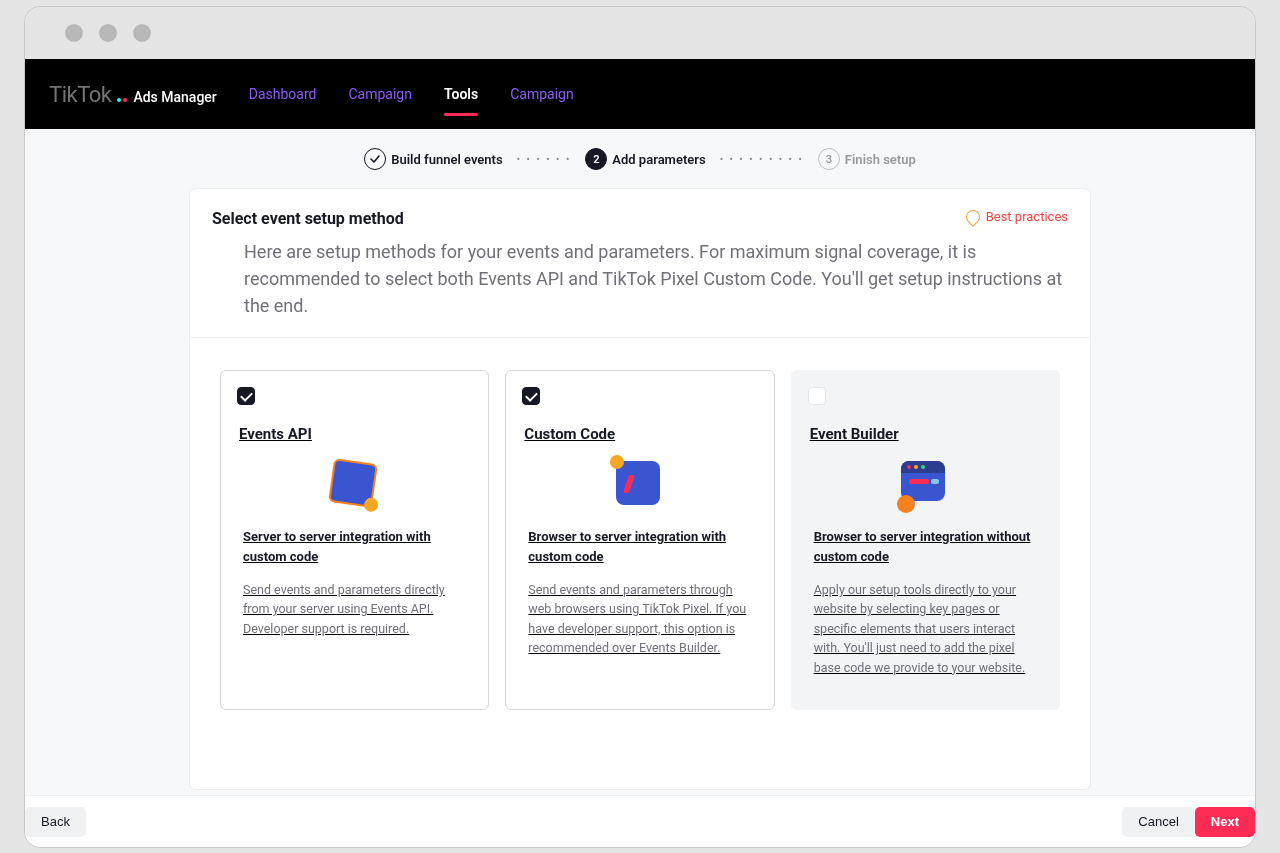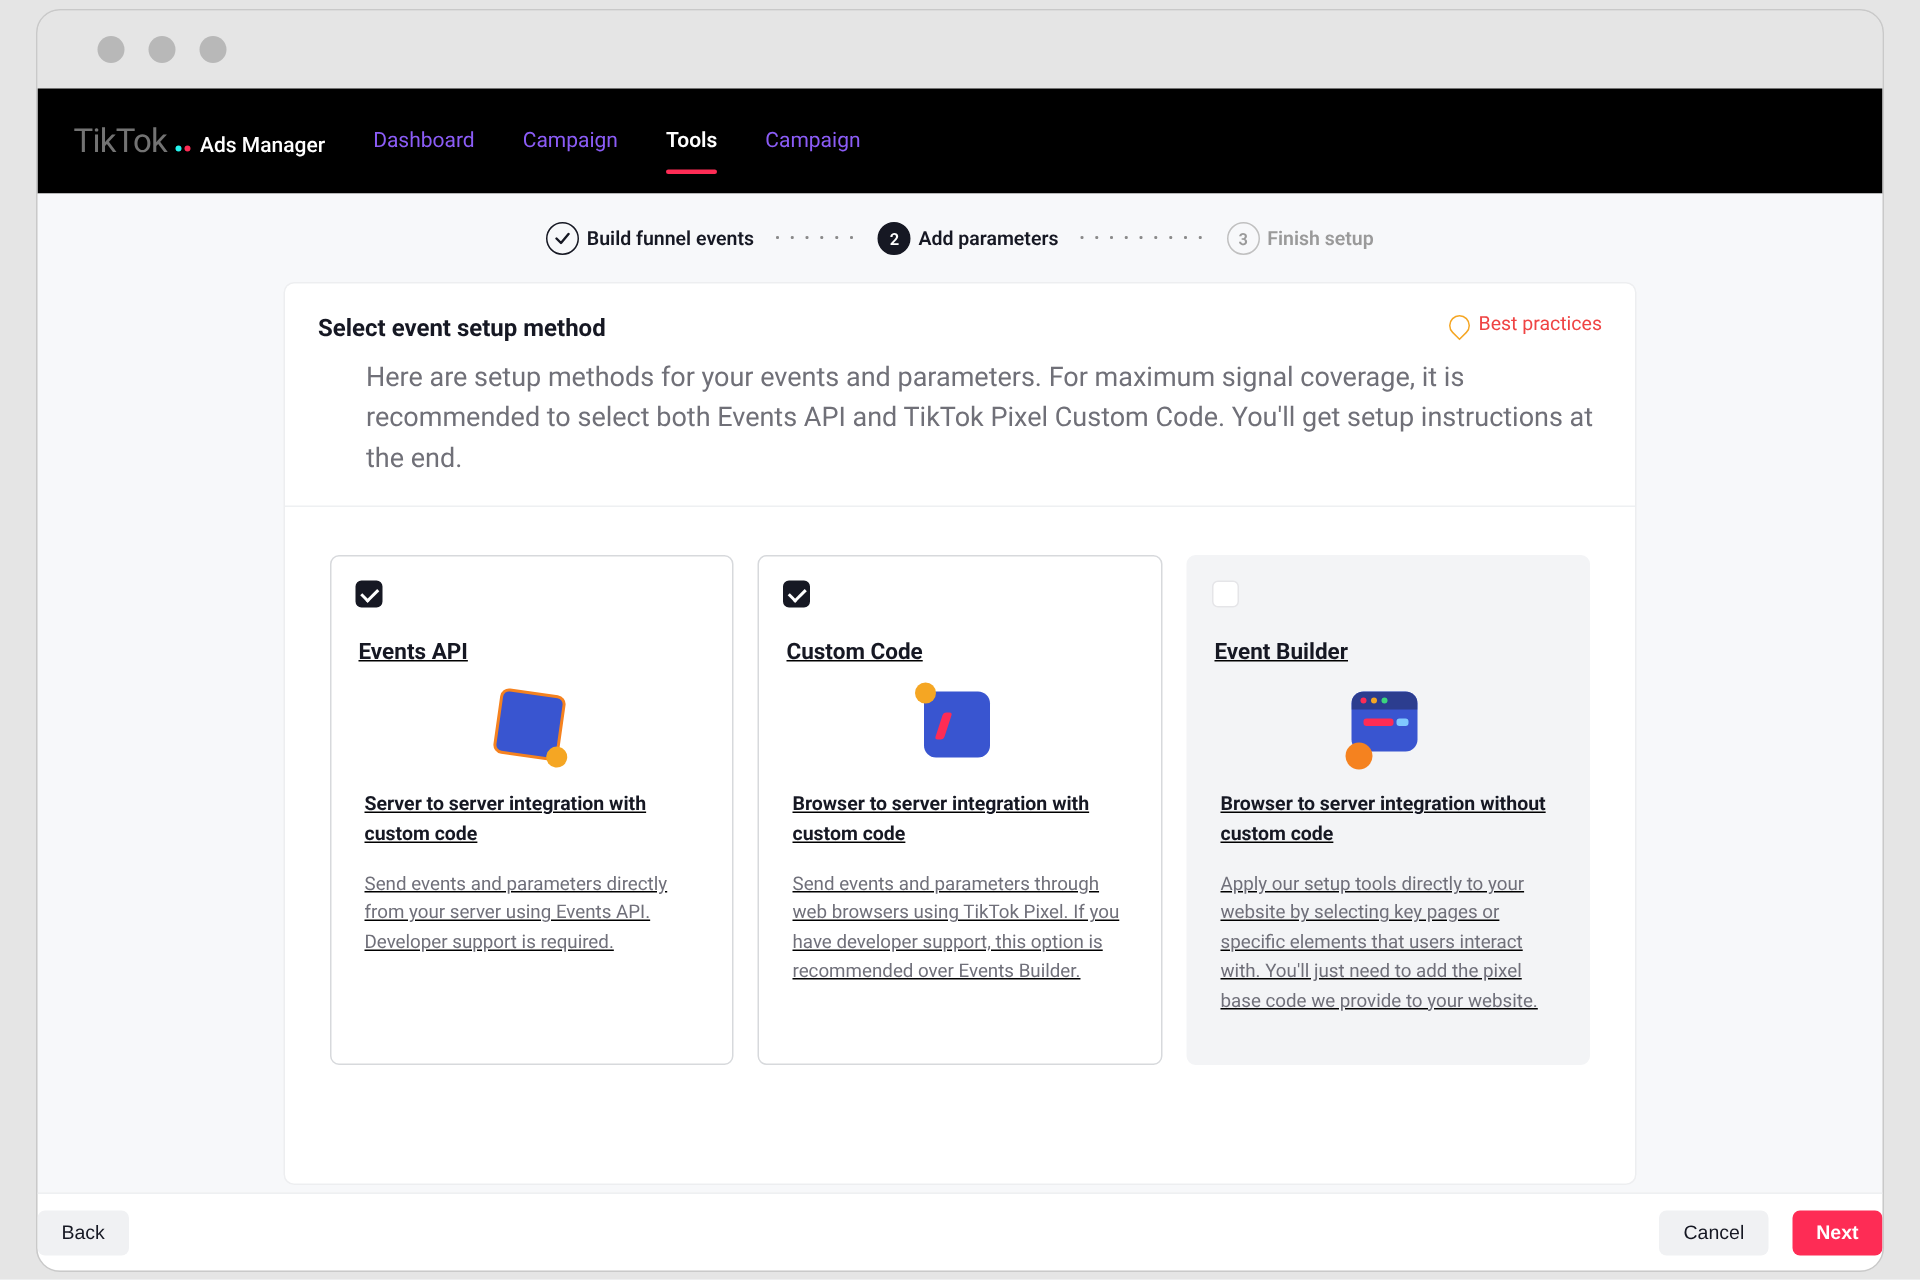--- a/index.html
+++ b/index.html
@@ -166,21 +166,21 @@
     display:flex; align-items:center; justify-content:space-between;
     padding: 0 0;
   }
   .btn {
     height:30px; padding:0 16px; border-radius:5px; font-size:13px;
     display:inline-flex; align-items:center; justify-content:center; cursor:pointer;
     border:none;
   }
   .btn-grey { background:#f0f1f3; color:#161823; }
   .btn-primary { background:#fe2c55; color:#fff; font-weight:600; }
-  .footer-right { display:flex; gap:16px; }
+  .footer-right { display:flex; gap:0; }
 </style>
 </head>
 <body>
 
 <div class="browser-frame">
 
   <div class="browser-chrome">
     <span class="browser-dot"></span>
     <span class="browser-dot"></span>
     <span class="browser-dot"></span>

